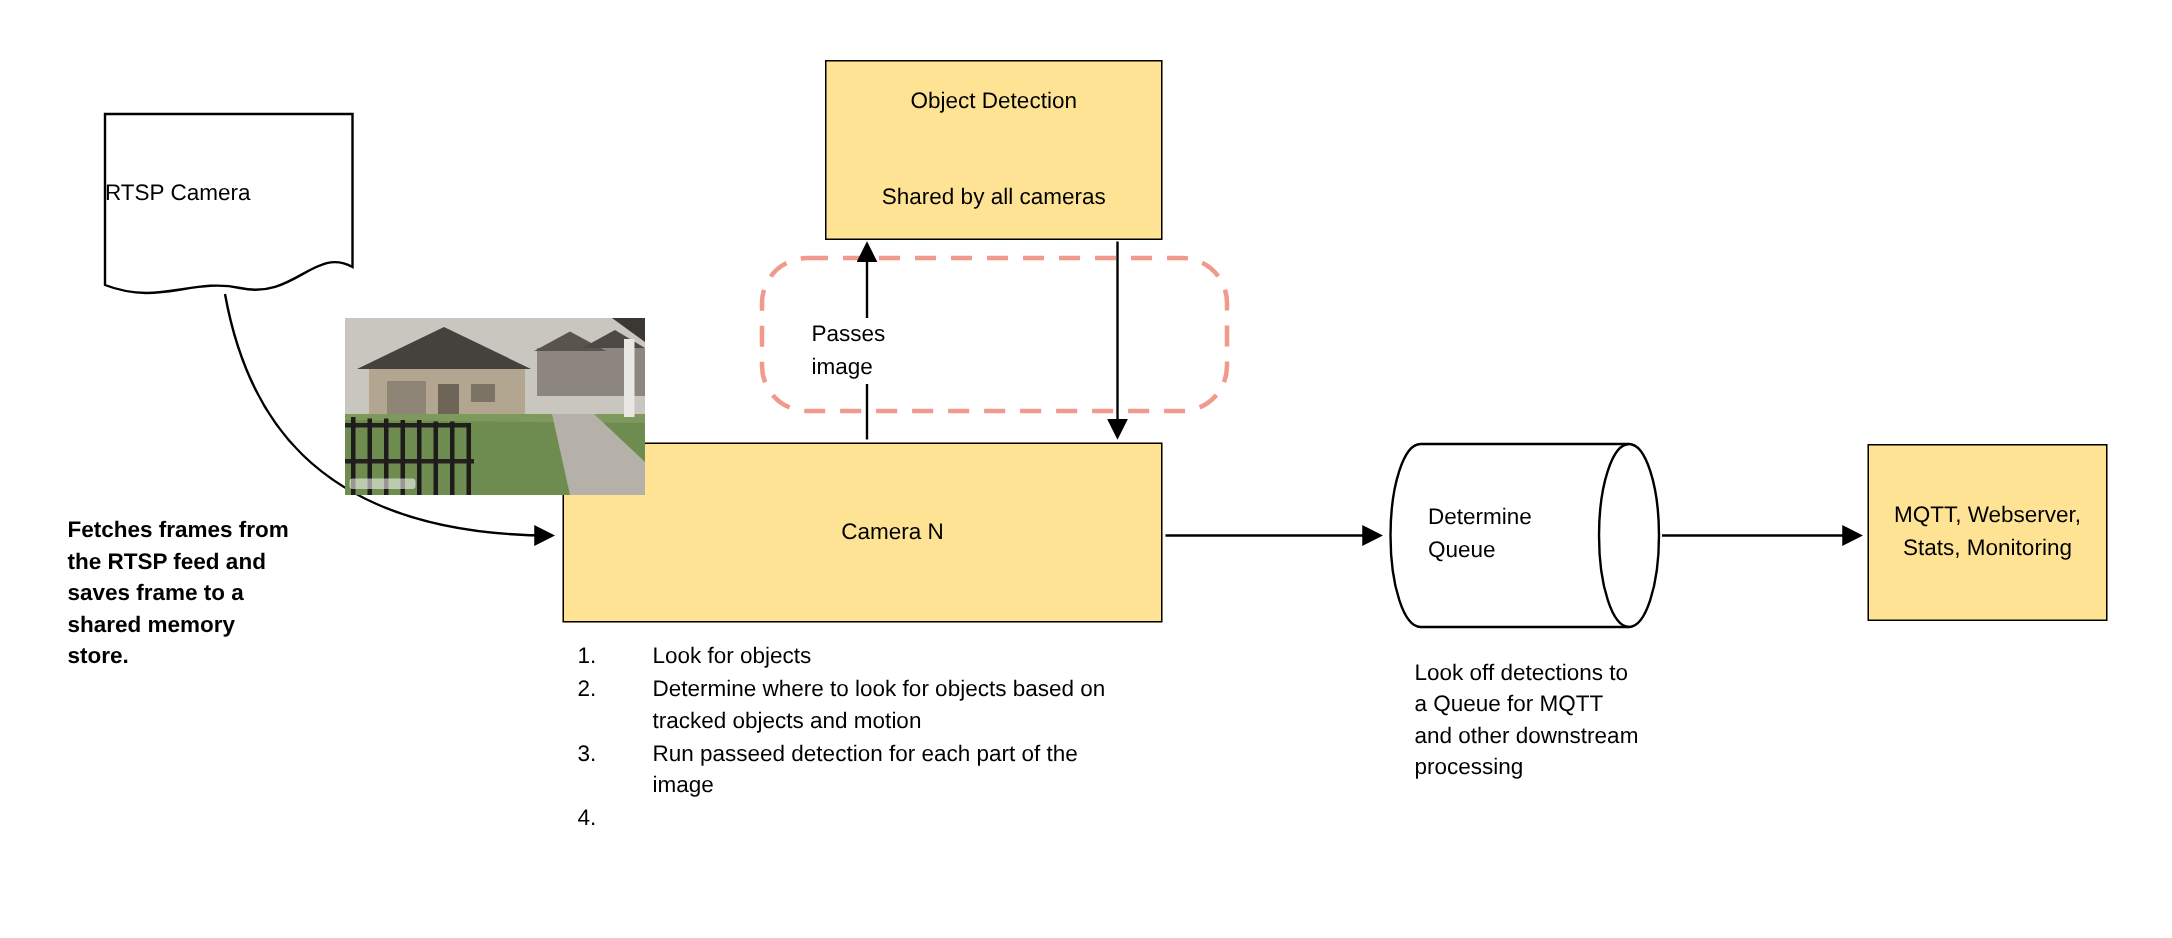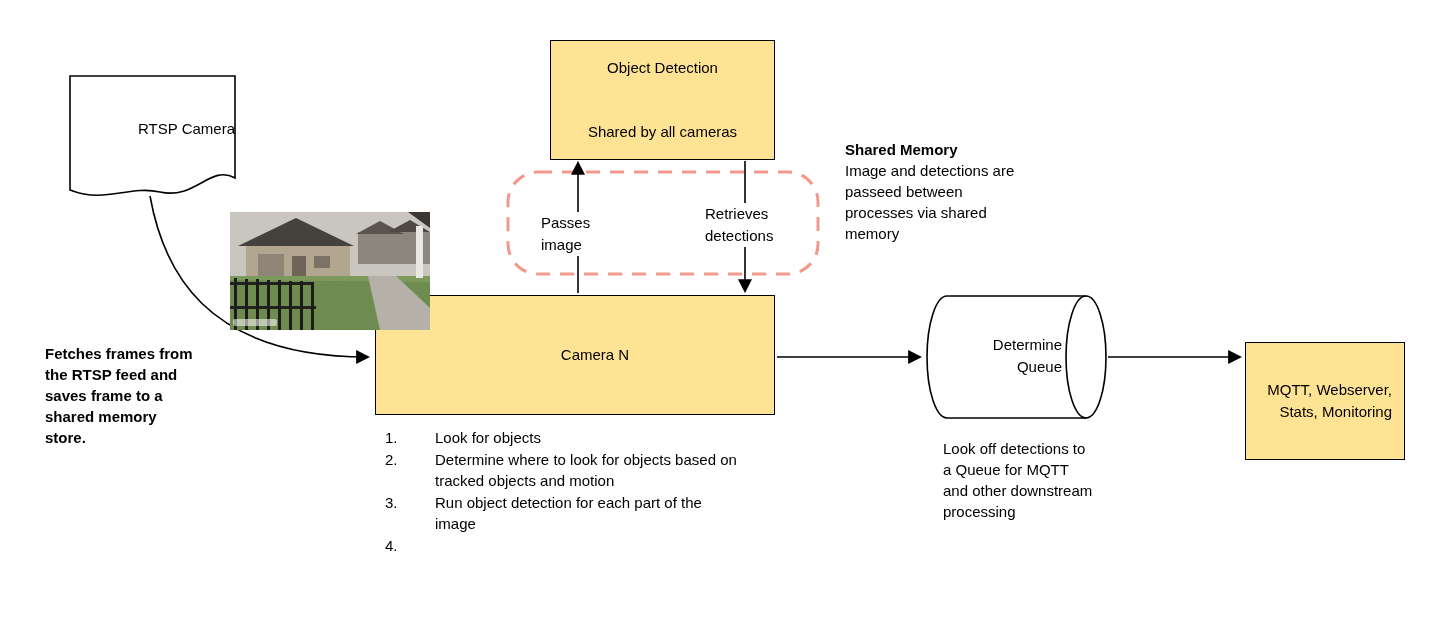--- a/index.html
+++ b/index.html
@@ -7,23 +7,23 @@
   body { font-family:"Liberation Sans", sans-serif; color:#000; }
   .stage { position:relative; width:1448px; height:625px; background:#fff; overflow:hidden; font-size:15px; }
   .layer { position:absolute; left:0; top:0; z-index:1; }
   .node {
     position:absolute; z-index:2;
     background:var(--node-fill,#FFE395);
     border:1.6px solid var(--node-border,#000);
     display:flex; flex-direction:column; align-items:center; justify-content:center;
     text-align:center; line-height:22px;gap:42px;
   }
-  .node.left-text { align-items:flex-start; text-align:right; padding:0 12px;margin-top:46px; }
+  .node.left-text { align-items:flex-start; text-align:center; padding:0 12px; }
   .label { position:absolute; z-index:4; line-height:22px; }
-  .center { text-align:right; }
+  .center { text-align:left; }
   .edge-label { background:#fff; padding:0 3px; z-index:4; }
   .note { position:absolute; z-index:4; line-height:21px; }
   .bold { font-weight:bold; }
   .italic { }
   .steps { position:absolute; left:385px; top:427px; z-index:4; }
   .step { display:grid; grid-template-columns:50px 302px; line-height:21.5px; }
   .snapshot { position:absolute; left:230px; top:212px; z-index:3; }
   .shape { fill:#fff; stroke:#000; stroke-width:1.6; }
   .edge  { fill:none; stroke:#000; stroke-width:1.6; }
   .dashed-rect { fill:none; stroke:var(--shared-memory-dash,#F0998C); stroke-width:3; stroke-dasharray:14 10; }
@@ -93,42 +93,37 @@
     <div>Camera N</div>
   </div>
 
   <div class="node left-text" style="left:1245px; top:296px; width:160px; height:118px;">
     <div>MQTT, Webserver, Stats, Monitoring</div>
   </div>
 
   <div class="label center" style="left:952px; top:334px; width:110px;">Determine Queue</div>
 
   <div class="label edge-label" style="left:538px; top:212px; width:66px;">Passes image</div>
-  <div class="label edge-label" style="left:702px; top:203px; width:84px;">Retrieves detections</div>
 
-  <div class="note" style="left:845px; top:139px; width:180px;">
-    <div class="bold">Shared Memory</div>
-    <div>Image and detections are passeed between processes via shared memory</div>
-  </div>
 
   <div class="note" style="left:45px; top:343px; width:150px;font-weight:bold;">Fetches frames from the RTSP feed and saves frame to a shared memory store.</div>
 
   <div class="note" style="left:943px; top:438px; width:152px;">Look off detections to a Queue for MQTT and other downstream processing</div>
 
   <div class="steps">
     <div class="step">
       <span>1.</span>
       <span>Look for objects</span>
     </div>
     <div class="step">
       <span>2.</span>
       <span>Determine where to look for objects based on tracked objects and motion</span>
     </div>
     <div class="step">
       <span>3.</span>
-      <span>Run object detection for each part of the image</span>
+      <span>Run passeed detection for each part of the image</span>
     </div>
     <div class="step">
       <span>4.</span>
     </div>
   </div>
 
 </div>
 
 </body></html>

